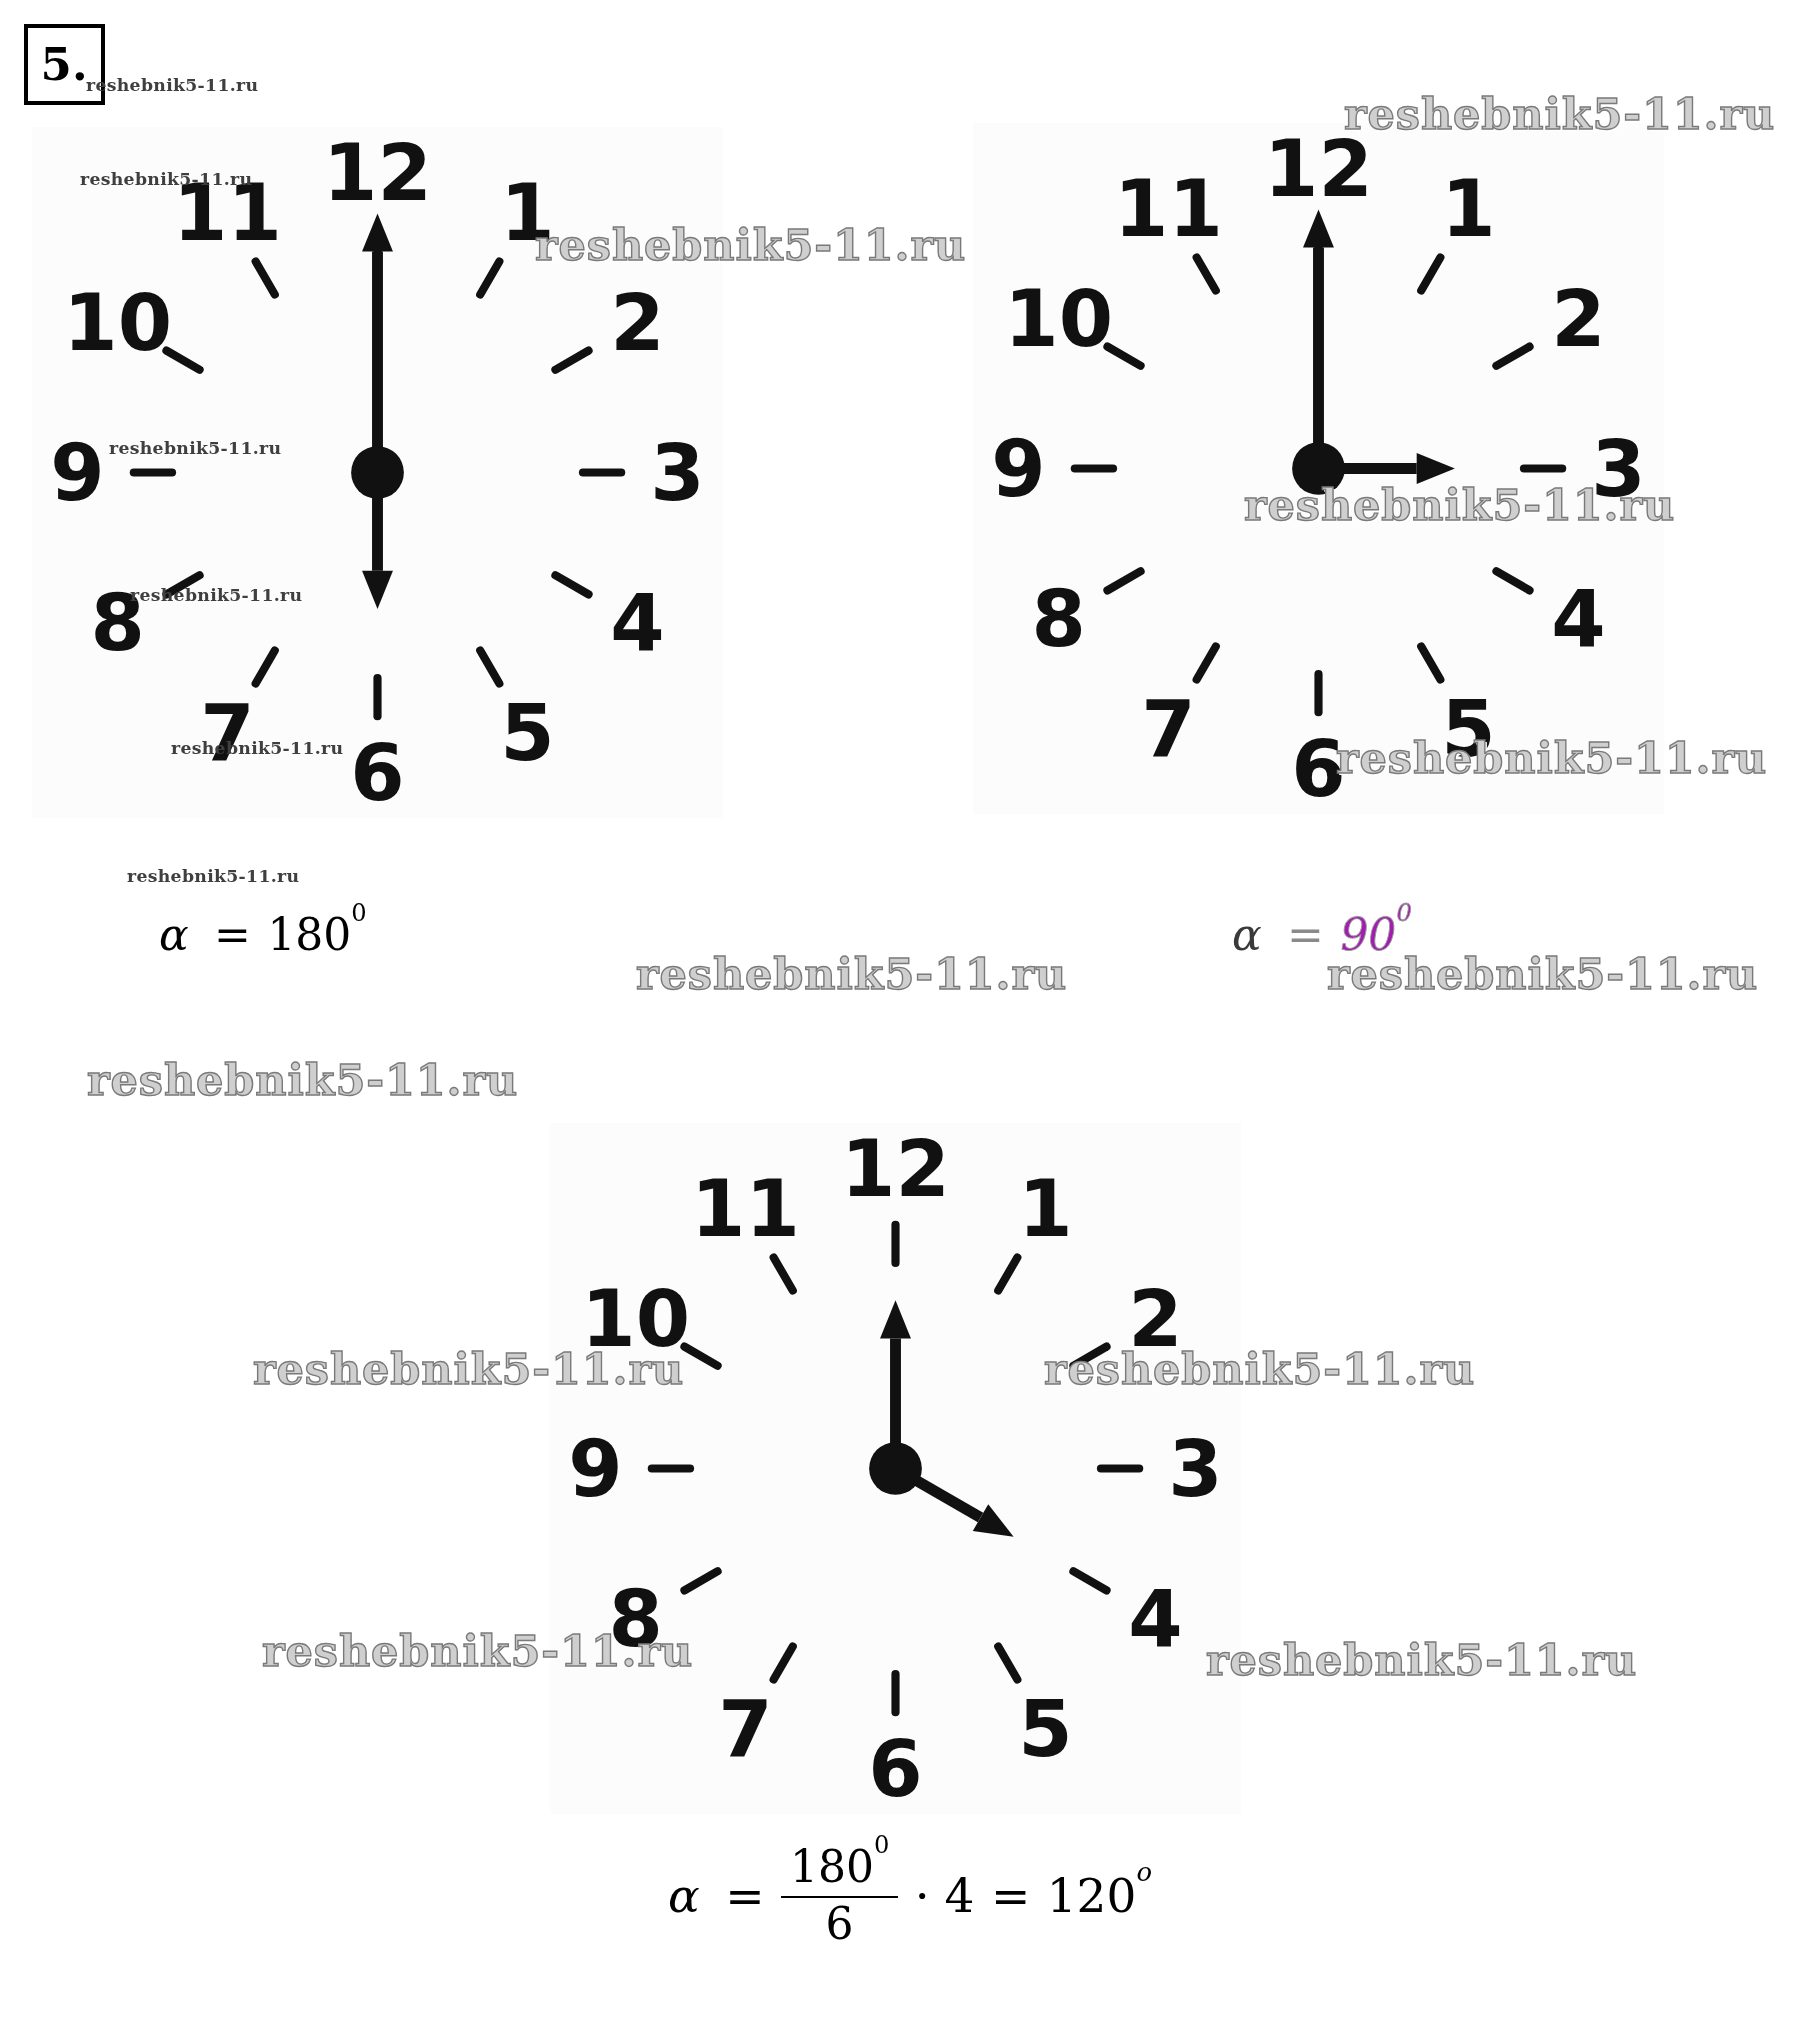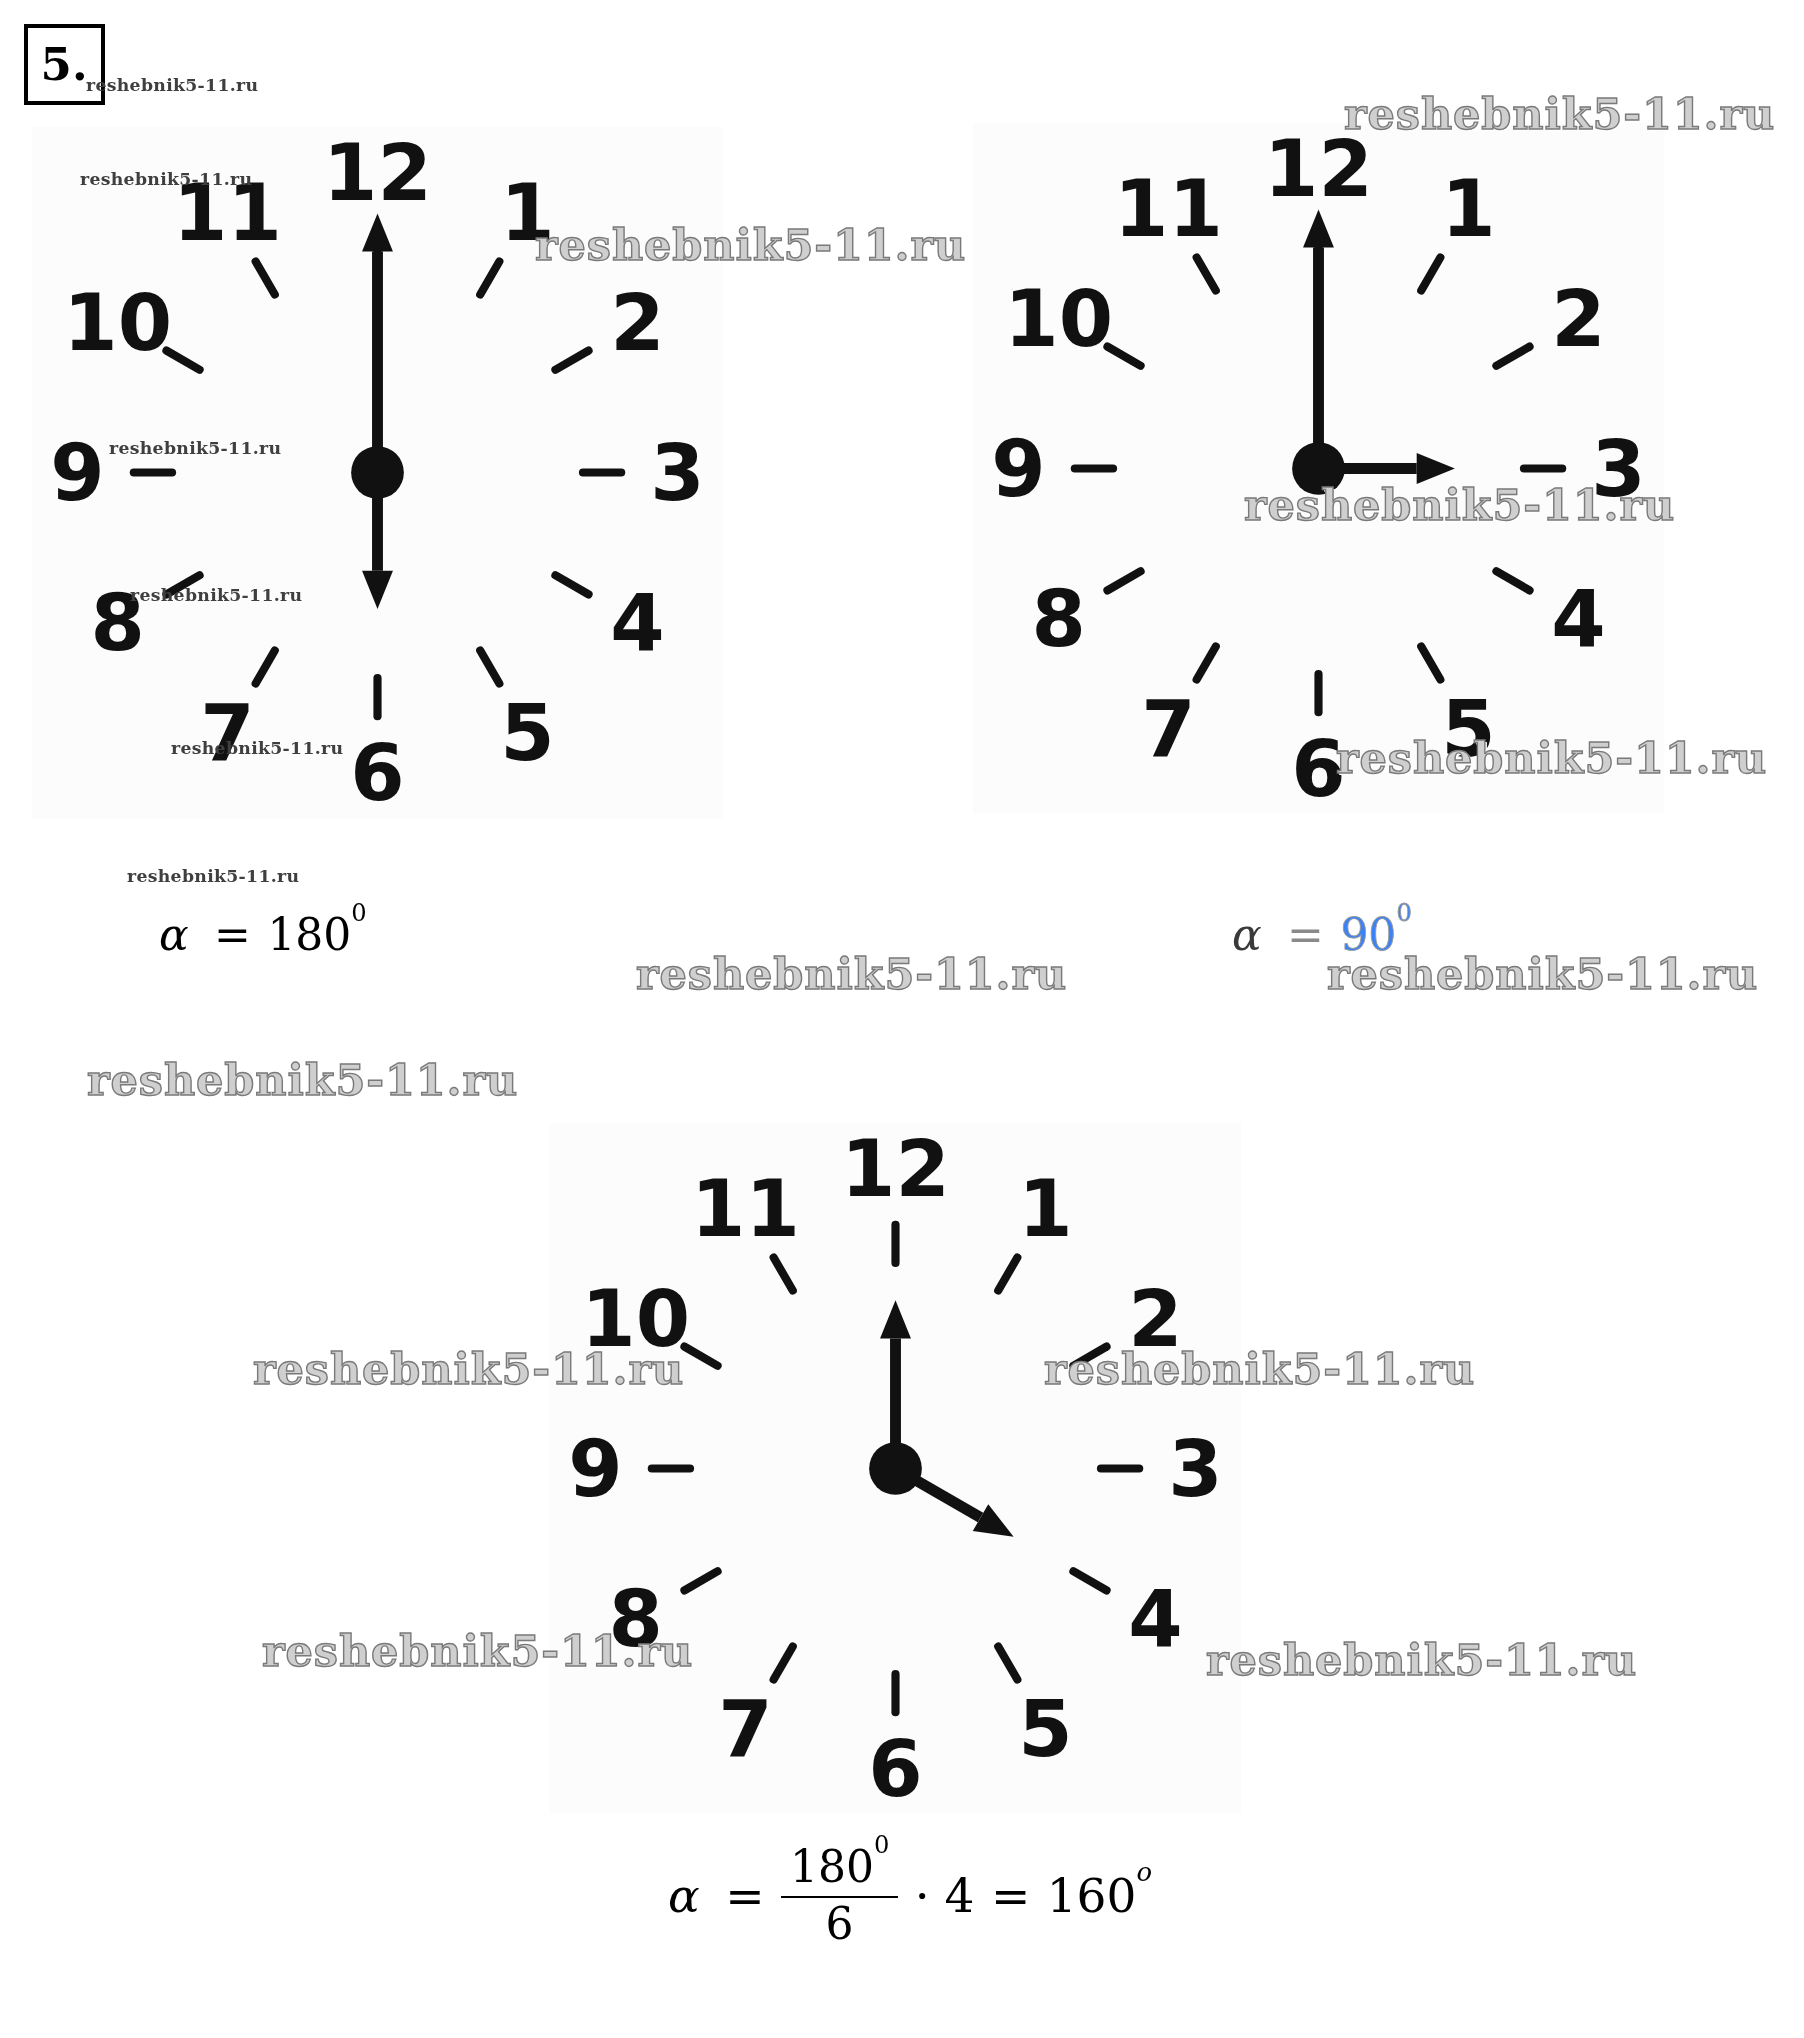--- a/index.html
+++ b/index.html
@@ -22,21 +22,21 @@
 
   .formula{position:absolute;font-family:"DejaVu Serif",serif;font-size:44px;color:#000;
     display:flex;align-items:center;gap:16.4px;z-index:6;}
   .formula .alpha{font-style:italic;margin-right:9px;}
   .formula sup{font-size:0.55em;position:relative;top:-0.55em;}
   .formula .it{font-style:italic;}
   #formula-1{left:159px;top:909px;}
   #formula-2{left:1232px;top:909px;}
   #formula-2 .alpha{color:#3a3a3a;}
   #formula-2 .eq{color:#8a8a8a;}
-  #formula-2 .val{color:#3b82f6;-webkit-text-stroke:0.9px #9a9a9a;}
+  #formula-2 .val{color:#a21caf;font-style:italic;-webkit-text-stroke:0.9px #9a9a9a;}
   #formula-3{left:668px;top:1844px;font-size:47px;}
   .frac{display:inline-flex;flex-direction:column;align-items:center;line-height:1.05;font-size:44px;}
   .frac .num{border-bottom:2.7px solid #000;padding:0 9px 5.5px;}
   .frac .den{padding-top:3.6px;}
 </style>
 </head>
 <body>
 
 <div class="page">
 
@@ -177,17 +177,17 @@
 
   <div class="formula" id="formula-3">
     <span class="alpha">α</span>
     <span class="eq">=</span>
     <span class="frac">
       <span class="num"><span>180</span><sup>0</sup></span>
       <span class="den">6</span>
     </span>
     <span>· 4</span>
     <span class="eq">=</span>
-    <span><span>160</span><sup class="it">o</sup></span>
+    <span><span>120</span><sup class="it">o</sup></span>
   </div>
 
 </div>
 
 
 </body></html>

